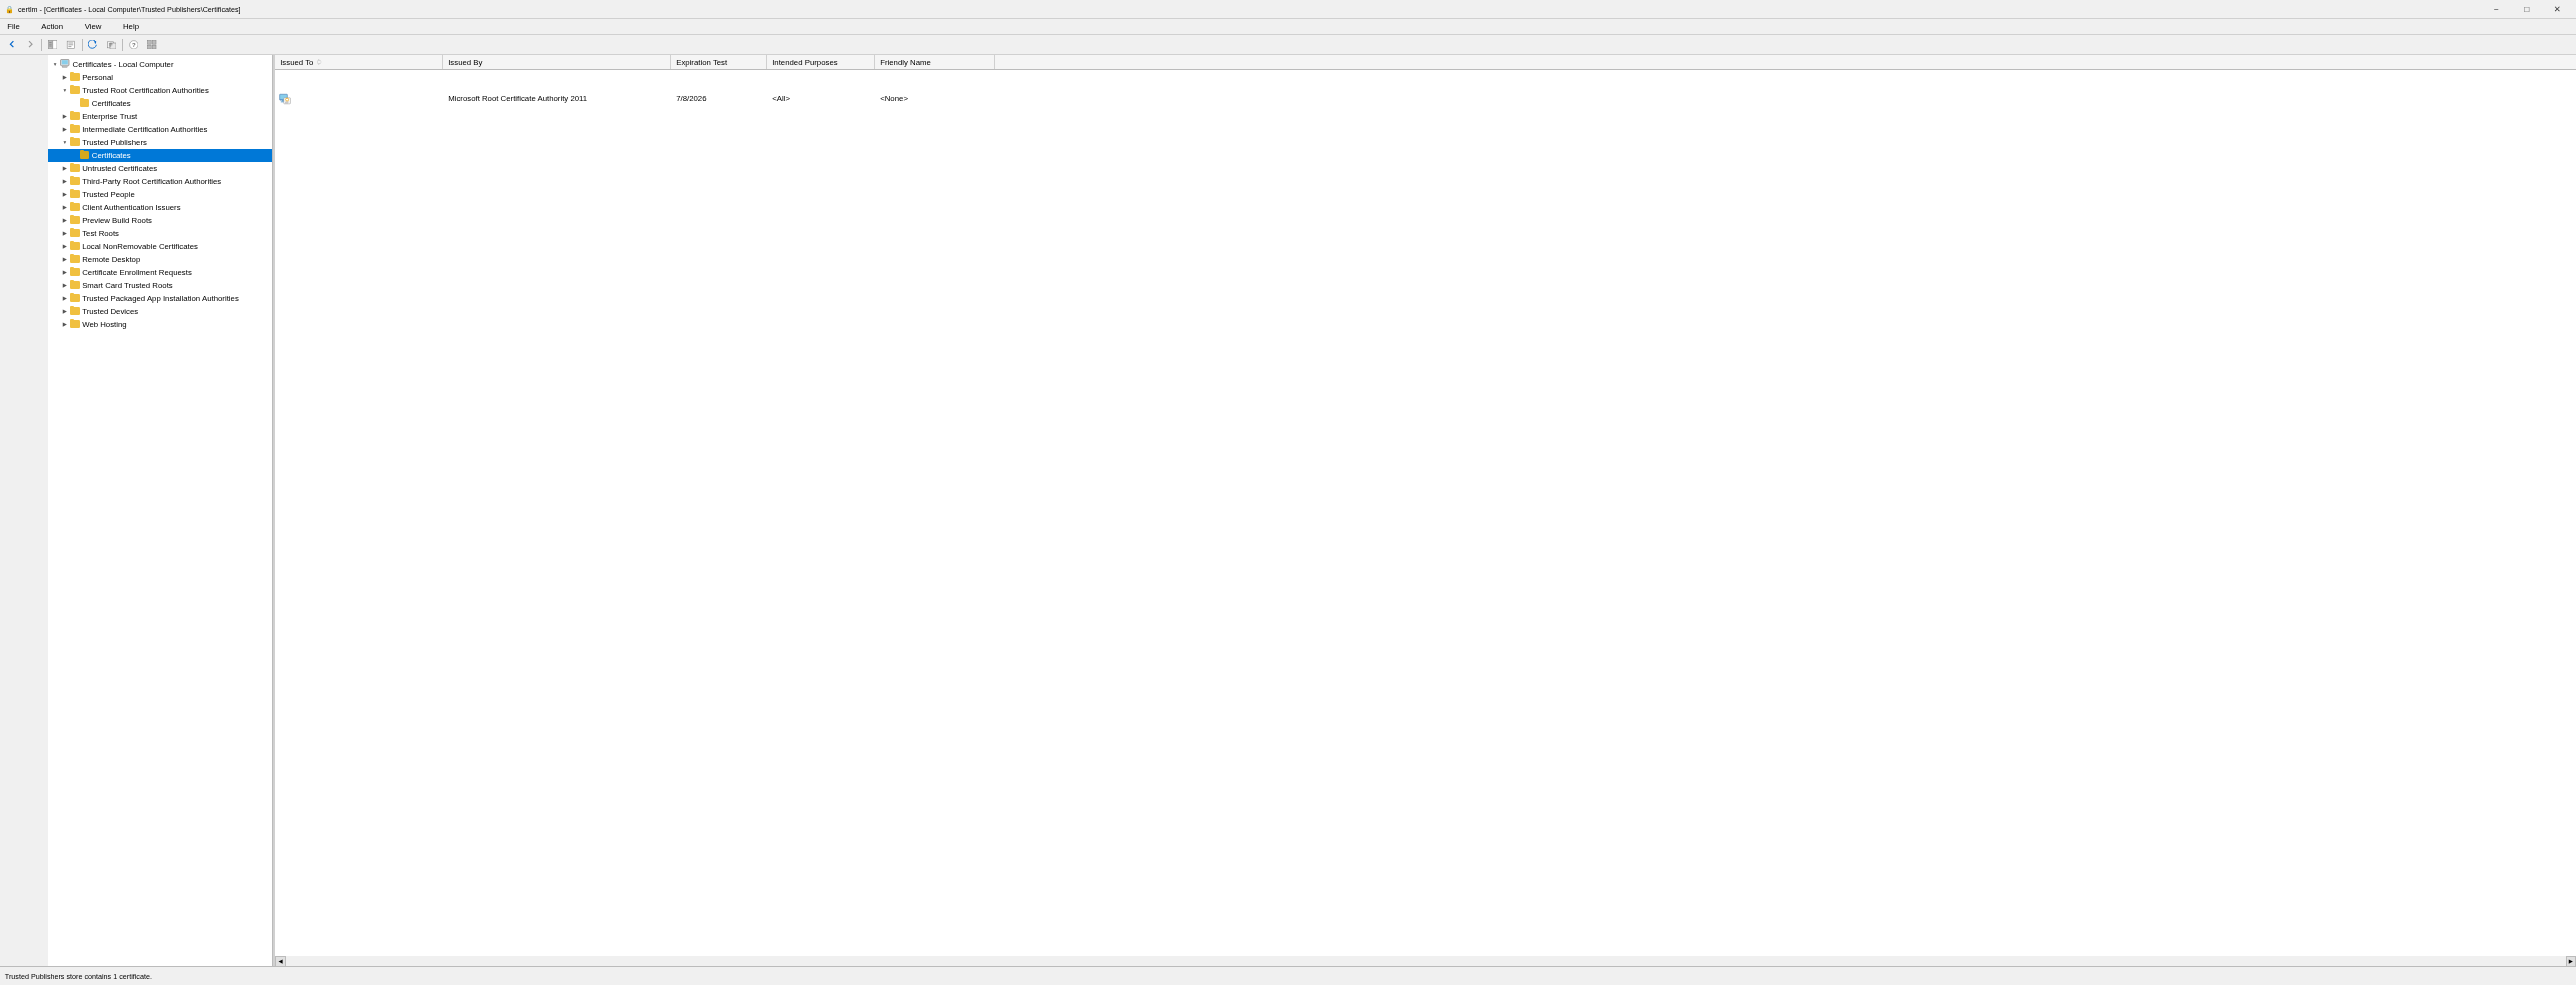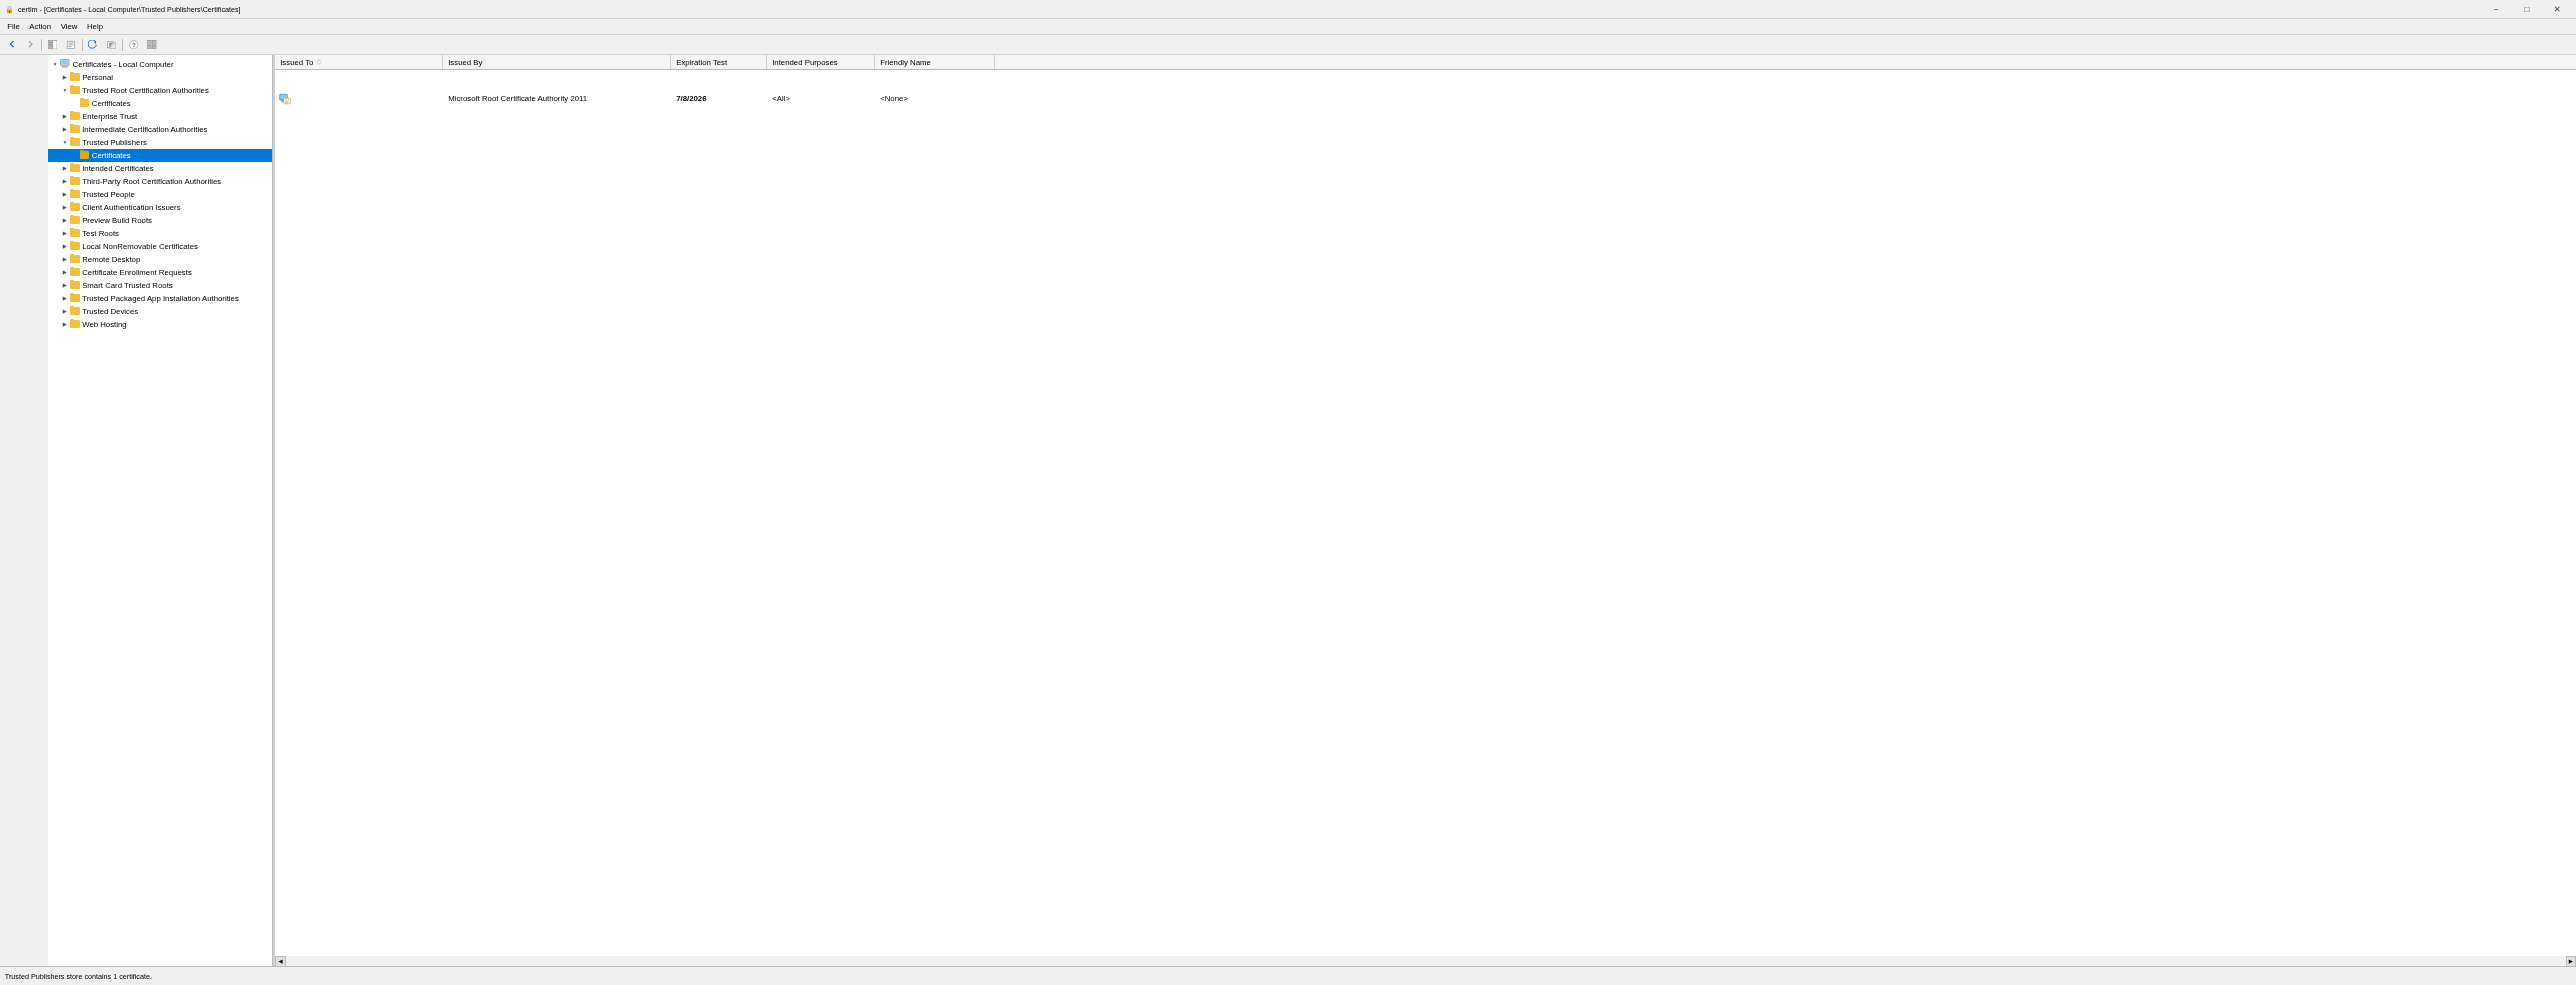--- a/index.html
+++ b/index.html
@@ -50,21 +50,21 @@
       display: flex;
       align-items: center;
       justify-content: center;
       font-size: 8.4px;
       color: #333;
     }
 
     
     .menu-bar {
       display: flex;
-      gap: 0;
+      gap: 12px;
       padding: 1.2px 2.4px;
       border-bottom: 0.6px solid #d0d0d0;
       background: #f0f0f0;
     }
     .menu-item {
       padding: 1.8px 4.8px;
       cursor: pointer;
       font-size: 7.8px;
     }
 
@@ -442,21 +442,21 @@
         </div>
         <span>Certificates</span>
       </div>
 
       <div class="tree-item">
         <div class="tree-indent"></div>
         <div class="tree-expander">▶</div>
         <div class="tree-icon">
           <div class="folder-icon"></div>
         </div>
-        <span>Intended Certificates</span>
+        <span>Untrusted Certificates</span>
       </div>
 
       <div class="tree-item">
         <div class="tree-indent"></div>
         <div class="tree-expander">▶</div>
         <div class="tree-icon">
           <div class="folder-icon"></div>
         </div>
         <span>Third-Party Root Certification Authorities</span>
       </div>
@@ -600,21 +600,21 @@
             <rect x="5" y="12" width="5" height="2" fill="#5599cc"></rect>
             <rect x="3" y="14" width="9" height="1.5" fill="#5599cc"></rect>
 
             <rect x="8" y="8" width="11" height="10" rx="1" fill="#fff" stroke="#888" stroke-width="0.8"></rect>
             <circle cx="13.5" cy="11" r="2.5" fill="none" stroke="#f0a000" stroke-width="1.2"></circle>
             <line x1="10" y1="15" x2="17" y2="15" stroke="#888" stroke-width="0.8"></line>
             <line x1="10" y1="16.5" x2="15" y2="16.5" stroke="#888" stroke-width="0.8"></line>
           </svg>
         </div>
         <div class="list-cell" style="width:228px; min-width:228px;">Microsoft Root Certificate Authority 2011</div>
-        <div class="list-cell" style="width:96px; min-width:96px;font-weight:bold;">7/8/2026</div>
+        <div class="list-cell" style="width:96px; min-width:96px;">7/8/2026</div>
         <div class="list-cell" style="width:108px; min-width:108px;">&lt;All&gt;</div>
         <div class="list-cell" style="width:120px; min-width:120px;">&lt;None&gt;</div>
         <div class="list-cell" style="flex:1;"></div>
       </div>
     </div>
 
     <div class="bottom-scrollbar">
       <div class="scrollbar-arrow">◀</div>
       <div class="scrollbar-track"></div>
       <div class="scrollbar-arrow">▶</div>

